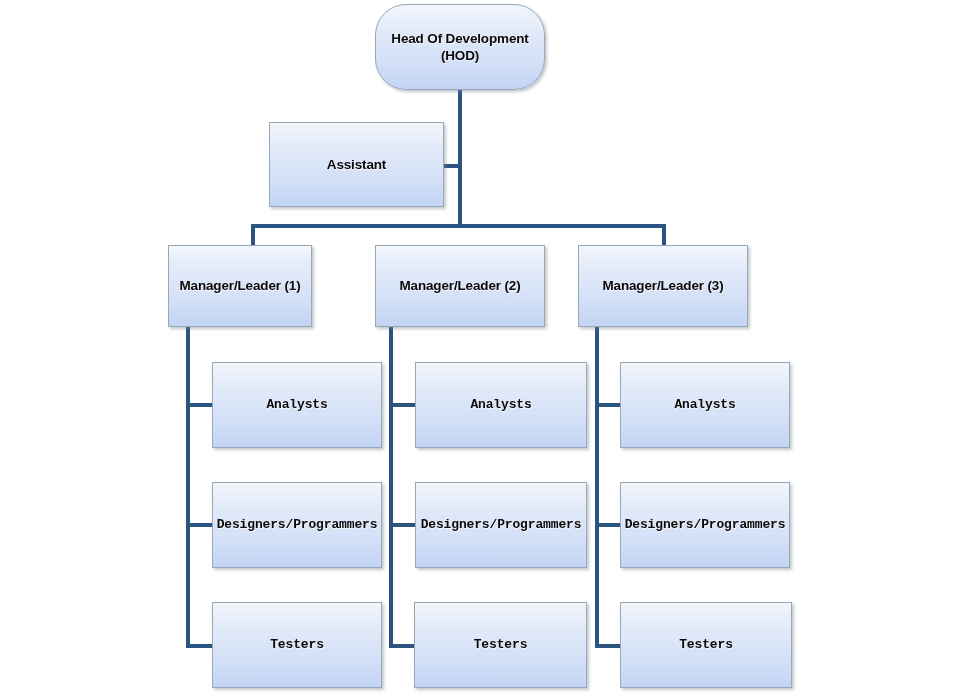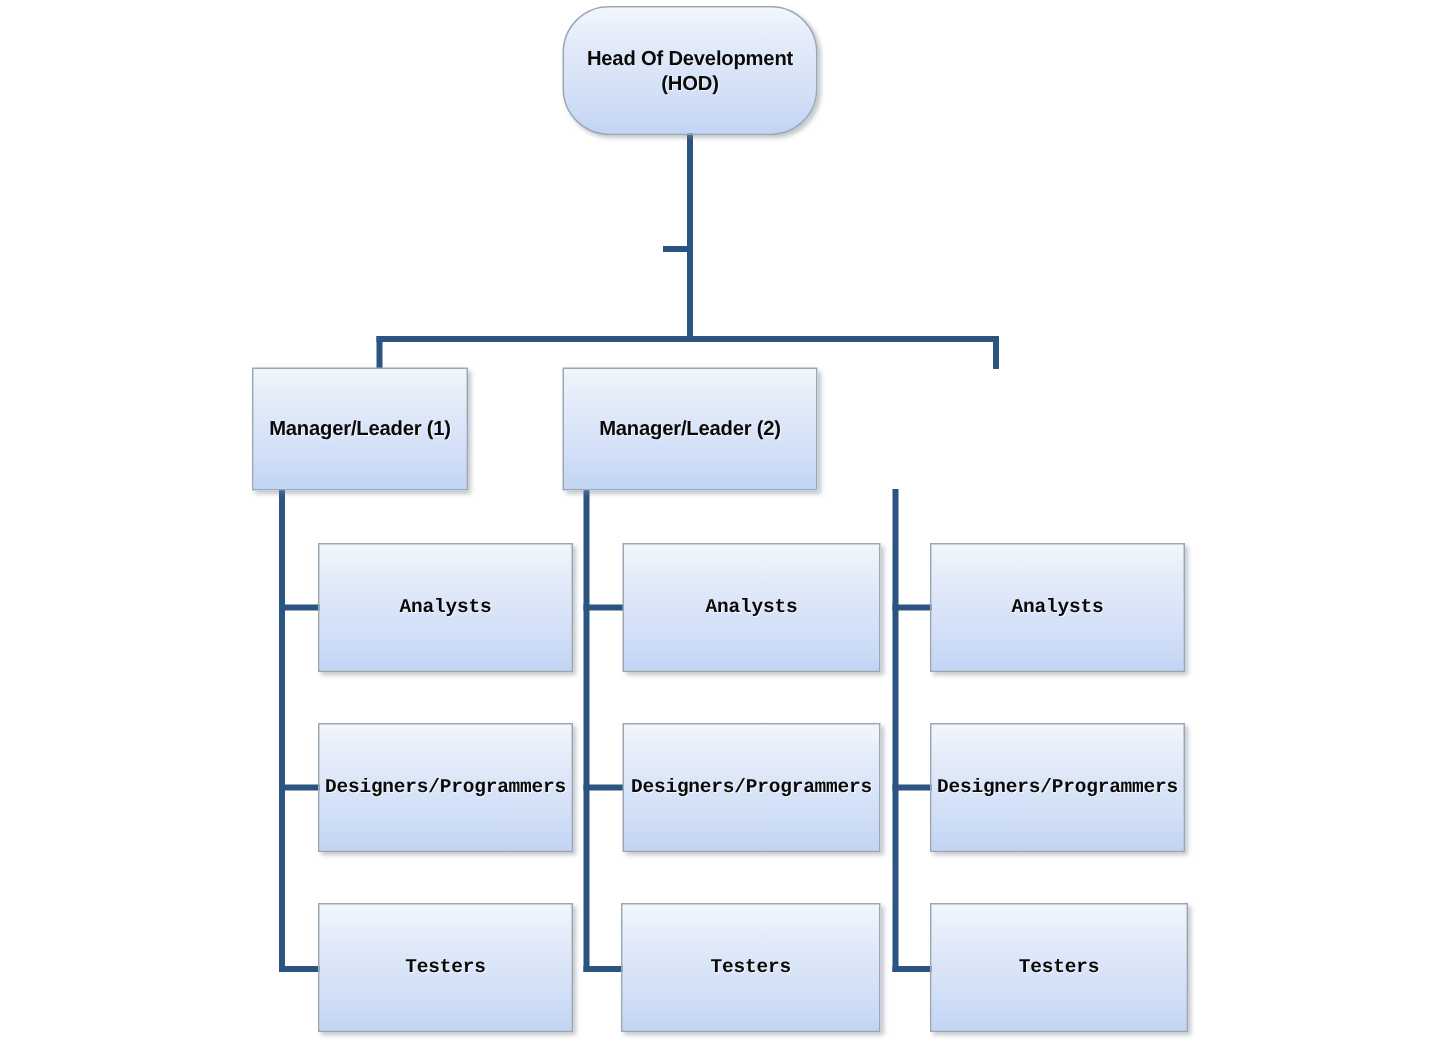--- a/index.html
+++ b/index.html
@@ -91,29 +91,35 @@
   <div class="conn v" style="left:595px; top:326px; height:322px;"></div>
   <div class="conn h" style="left:595px; top:403px; width:28px;"></div>
   <div class="conn h" style="left:595px; top:523px; width:28px;"></div>
   <div class="conn h" style="left:595px; top:644px; width:28px;"></div>
 
   <div class="node root" style="left:375px; top:4px; width:170px; height:86px;border-radius:31px;">
     <span class="node-label">Head Of Development
 (HOD)</span>
   </div>
 
+  <div class="node assistant" style="left:269px; top:122px; width:175px; height:85px;">
+    <span class="node-label">Assistant</span>
+  </div>
 
   <div class="node manager" style="left:168px; top:245px; width:144px; height:82px;">
     <span class="node-label">Manager/Leader (1)</span>
   </div>
 
   <div class="node manager" style="left:375px; top:245px; width:170px; height:82px;">
     <span class="node-label">Manager/Leader (2)</span>
   </div>
 
+  <div class="node manager" style="left:578px; top:245px; width:170px; height:82px;">
+    <span class="node-label">Manager/Leader (3)</span>
+  </div>
 
   <div class="node leaf" style="left:212px; top:362px; width:170px; height:86px;">
     <span class="node-label">Analysts</span>
   </div>
   <div class="node leaf" style="left:212px; top:482px; width:170px; height:86px;">
     <span class="node-label">Designers/Programmers</span>
   </div>
   <div class="node leaf" style="left:212px; top:602px; width:170px; height:86px;">
     <span class="node-label">Testers</span>
   </div>

